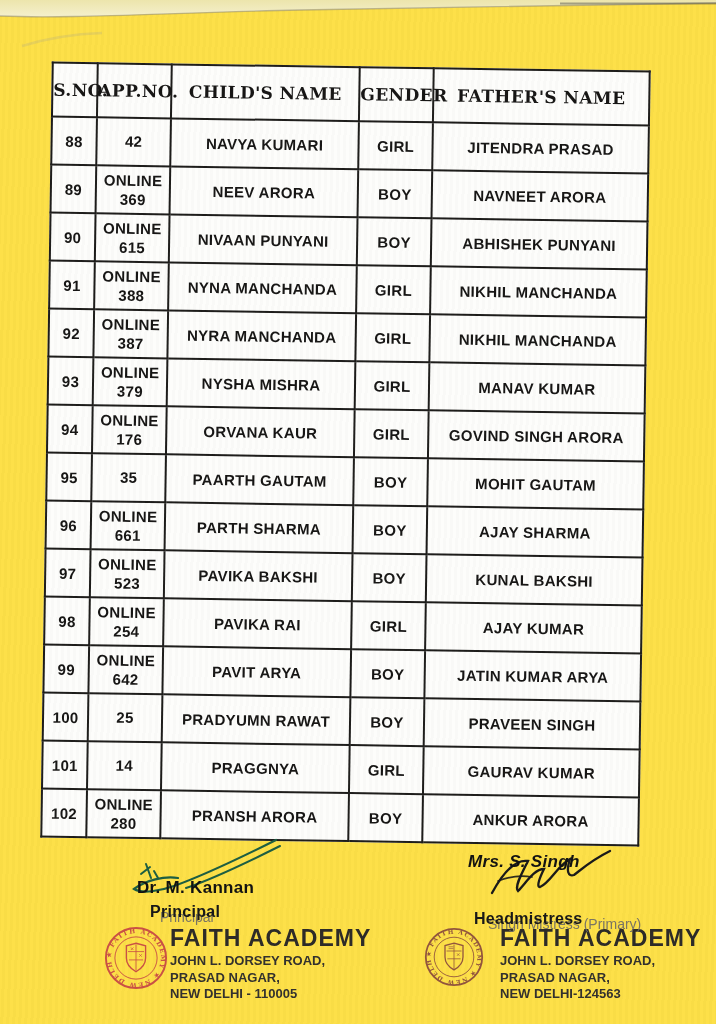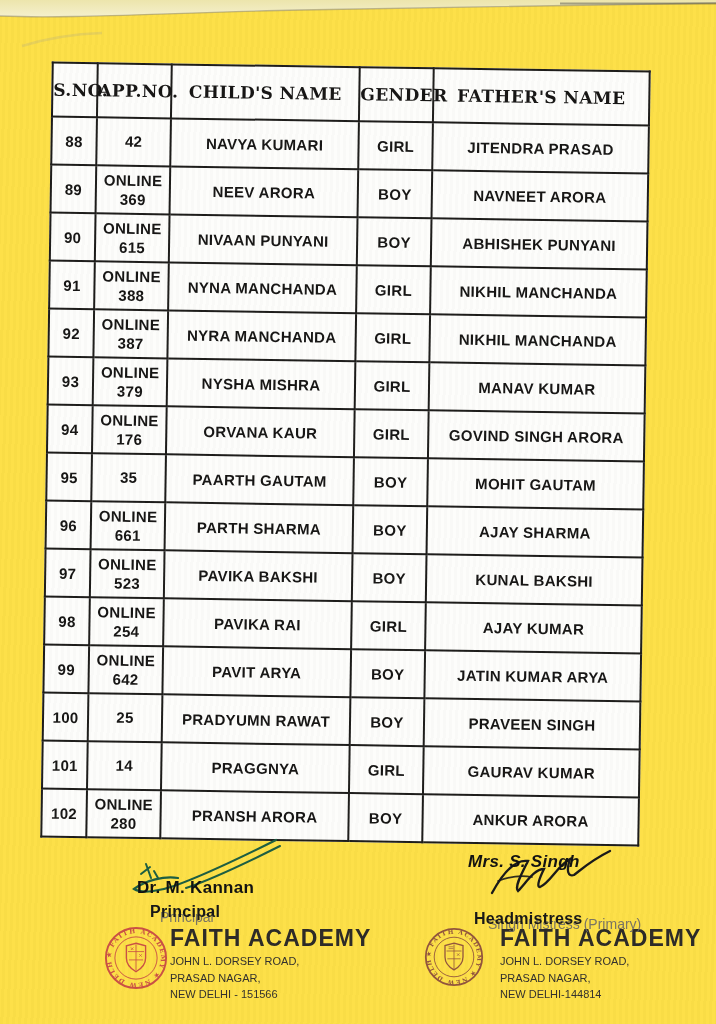--- a/index.html
+++ b/index.html
@@ -58,21 +58,21 @@
   }
   .sig-title-echo {
     position:absolute; font-weight:400; font-size:14px; color:#6d6a66;
     white-space:nowrap; z-index:1; opacity:0.9;
   }
   .stamp-address { position:absolute; z-index:2; color:#33312e; }
   .stamp-school {
     font-size:23px; font-weight:600; letter-spacing:1px; color:#2d2b28;
     margin-bottom:1px; white-space:nowrap;
   }
-  .stamp-line { font-size:11px; font-weight:400; line-height:16.5px; white-space:nowrap; }
+  .stamp-line { font-size:13px; font-weight:700; line-height:16.5px; white-space:nowrap; }
   .seal { position:absolute; z-index:1; opacity:0.92; }
 </style>
 </head>
 <body>
 
 <div class="scene">
 
   <svg class="top-edge" width="716" height="60">
     <defs>
       <linearGradient id="band" x1="0" y1="0" x2="0" y2="1">
@@ -260,21 +260,21 @@
       <textPath href="#arcL">★ FAITH ACADEMY ★ NEW DELHI</textPath>
     </text>
     <path d="M50 27 L65 31 V50 C65 61 58 67 50 71.5 C42 67 35 61 35 50 V31 Z" fill="none" stroke="currentColor" stroke-width="2.2"></path>
     <path d="M50 29 V70 M37.5 40 H62.5 M39 53 H61" fill="none" stroke="currentColor" stroke-width="1.3"></path>
     <path d="M42 33.5 l4 4 m0 -4 l-4 4 M55 44 l4 4 m0 -4 l-4 4" fill="none" stroke="currentColor" stroke-width="1.1"></path>
   </svg>
   <div class="stamp-address" style="left:170px; top:925px;">
     <div class="stamp-school">FAITH ACADEMY</div>
     <div class="stamp-line">JOHN L. DORSEY ROAD,</div>
     <div class="stamp-line">PRASAD NAGAR,</div>
-    <div class="stamp-line">NEW DELHI - 151566</div>
+    <div class="stamp-line">NEW DELHI - 110005</div>
   </div>
 
   <svg class="sig-scribble" style="left: 478px; top: 845px; color: rgb(26, 26, 26);" width="140" height="55">
     <path d="M14,48 C26,26 38,14 50,16 C44,28 36,42 40,46 C48,38 56,24 66,24 C62,32 58,42 62,42 C72,38 80,20 92,14 C88,26 90,32 96,30 C104,24 112,16 132,6" fill="none" stroke="currentColor" stroke-width="2.3" stroke-linecap="round"></path>
     <path d="M20,36 C30,32 42,30 54,32" fill="none" stroke="currentColor" stroke-width="1.6" stroke-linecap="round" opacity="0.9"></path>
   </svg>
   <div class="sig-name" style="left:468px; top:852px;font-style:italic;">Mrs. S. Singh</div>
   <div class="sig-title-wrap" style="left:474px; top:910px;">
     <span class="sig-title-echo" style="left:14px; top:6px;">Singh Mistress (Primary)</span>
     <span class="sig-title-bold">Headmistress</span>
@@ -290,16 +290,16 @@
       <textPath href="#arcR">★ FAITH ACADEMY ★ NEW DELHI</textPath>
     </text>
     <path d="M50 27 L65 31 V50 C65 61 58 67 50 71.5 C42 67 35 61 35 50 V31 Z" fill="none" stroke="currentColor" stroke-width="2.2"></path>
     <path d="M50 29 V70 M37.5 40 H62.5 M39 53 H61" fill="none" stroke="currentColor" stroke-width="1.3"></path>
     <path d="M41 33 h8 m-8 3 h8 M55 44 l4 4 m0 -4 l-4 4" fill="none" stroke="currentColor" stroke-width="1.1"></path>
   </svg>
   <div class="stamp-address" style="left:500px; top:925px;">
     <div class="stamp-school">FAITH ACADEMY</div>
     <div class="stamp-line">JOHN L. DORSEY ROAD,</div>
     <div class="stamp-line">PRASAD NAGAR,</div>
-    <div class="stamp-line">NEW DELHI-144814</div>
+    <div class="stamp-line">NEW DELHI-124563</div>
   </div>
 
 </div>
 
 </body></html>

